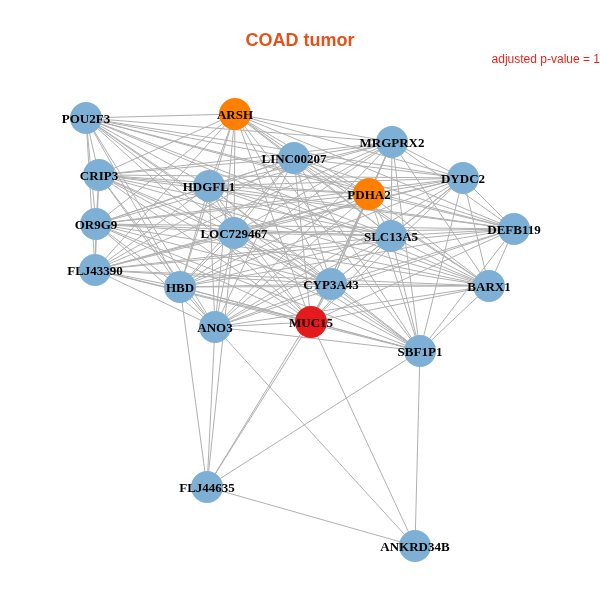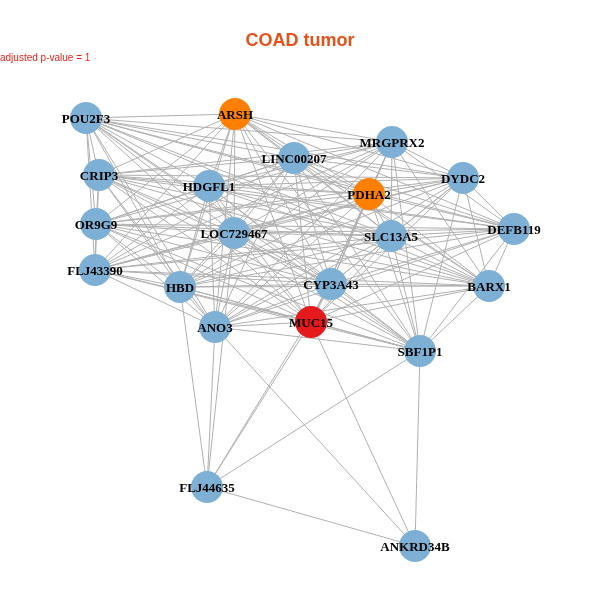--- a/index.html
+++ b/index.html
@@ -1,18 +1,18 @@
 <!DOCTYPE html>
 <html><head>
 <meta charset="utf-8">
 <style>
   html,body{margin:0;padding:0;background:#ffffff;}
   body{width:600px;height:600px;position:relative;overflow:hidden;}
   #title{position:absolute;left:0;top:30px;width:600px;text-align:center;font-family:"Liberation Sans",sans-serif;font-weight:bold;font-size:18px;color:#e8501a;}
-  #subtitle{position:absolute;left:0;top:52px;width:600px;text-align:left;font-family:"Liberation Sans",sans-serif;font-size:10px;color:#e8241a;}
+  #subtitle{position:absolute;left:0;top:52px;width:600px;text-align:right;font-family:"Liberation Sans",sans-serif;font-size:12px;color:#e8241a;}
   svg{position:absolute;left:0;top:0;}
   .edge{stroke:#b0b0b0;stroke-width:1;}
   .lbl{font-family:"Liberation Serif",serif;font-weight:bold;font-size:13px;fill:#000;text-anchor:middle;dominant-baseline:central;}
 </style>
 </head>
 <body>
 
 <div id="title">COAD tumor</div>
 <div id="subtitle">adjusted p-value = 1</div>
 

